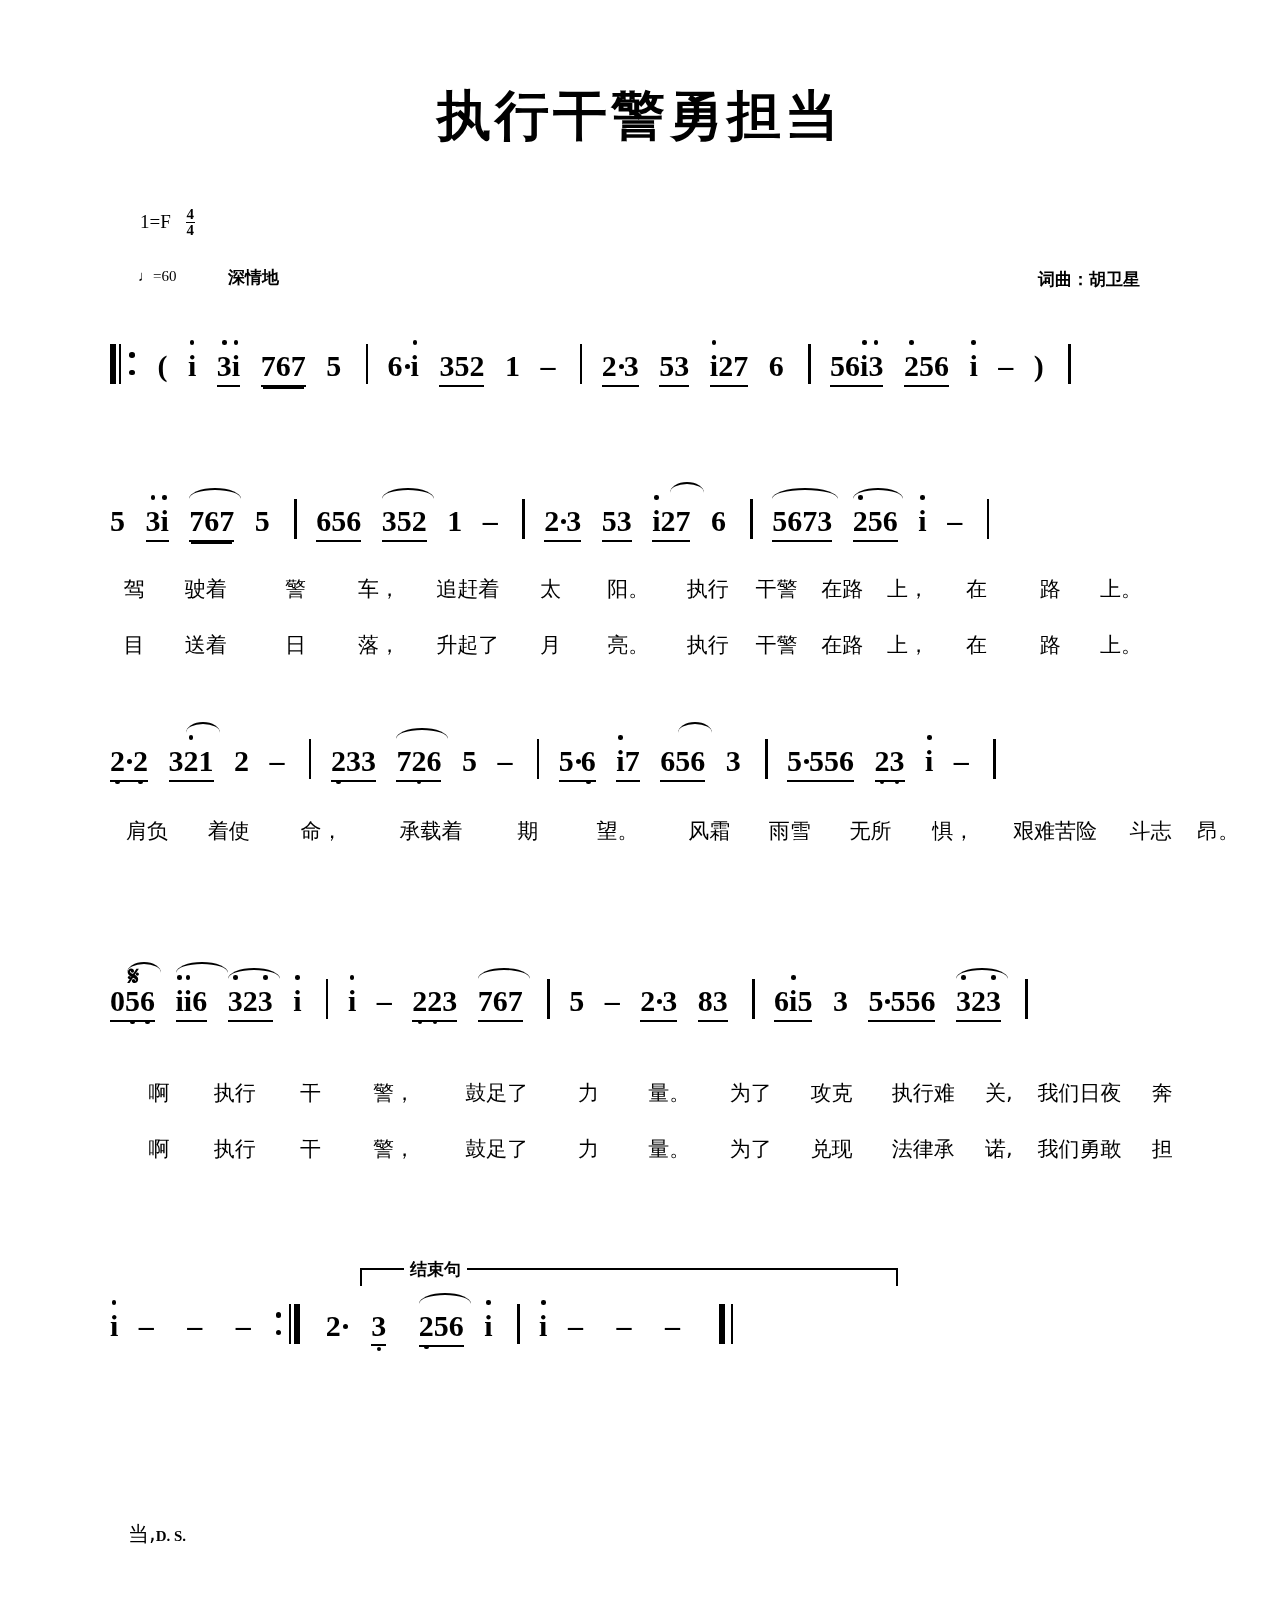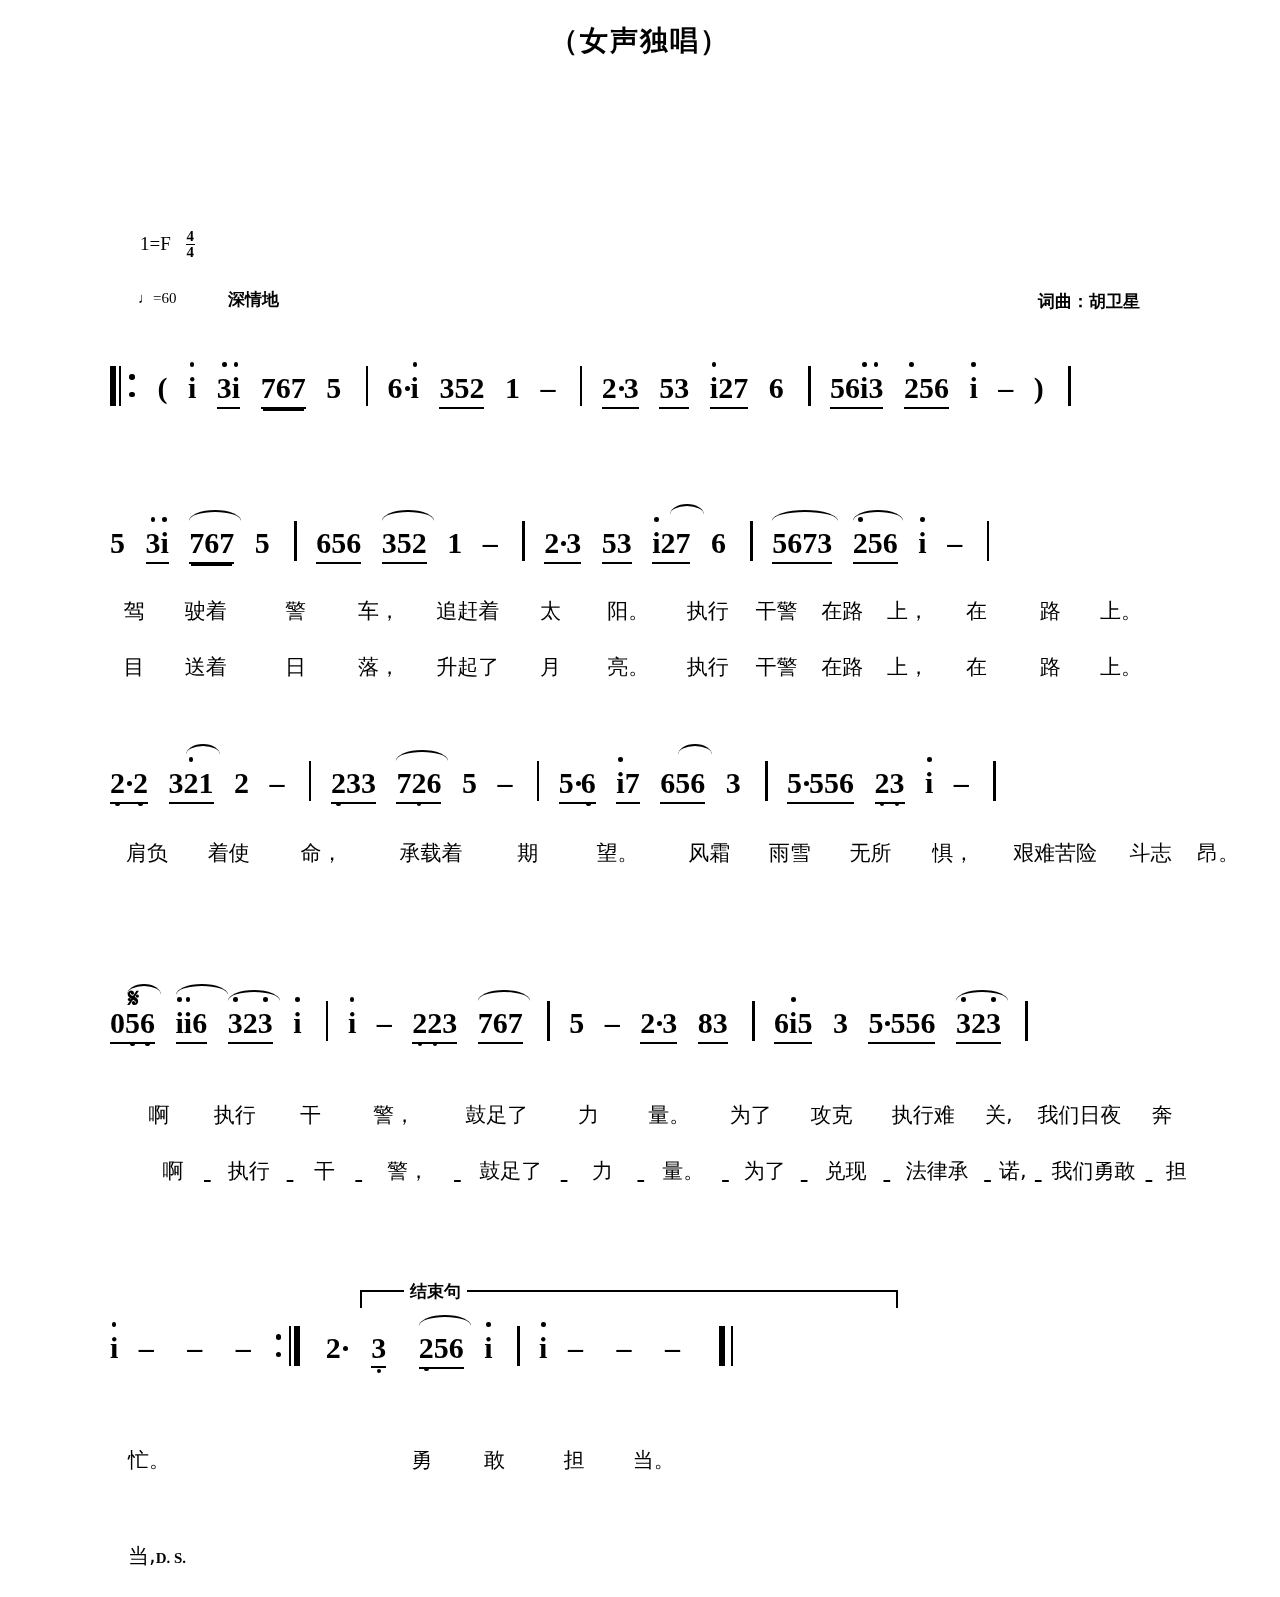--- a/index.html
+++ b/index.html
@@ -245,21 +245,21 @@
     font-family: "DejaVu Sans", sans-serif;
     font-size: 21px;
   }
   .ds small { font-family: "Liberation Serif", serif; font-size: 15px; font-weight: bold; }
 </style>
 </head>
 <body>
 
 <div class="sheet">
 
-  <div class="subtitle">（女声独唱）</div>
+  <h1 class="title">执行干警勇担当</h1>
 
   <div class="meta-key">
     <span>1=F</span>
     <span class="frac">
       <span class="num">4</span>
       <span class="den">4</span>
     </span>
   </div>
   <div class="meta-tempo">♩=60</div>
   <div class="meta-expr">深情地</div>
@@ -433,21 +433,21 @@
       <span class="lyr-cell" style="width:100px">鼓足了</span>
       <span class="lyr-cell" style="width:70px">力</span>
       <span class="lyr-cell" style="width:78px">量。</span>
       <span class="lyr-cell" style="width:72px">为了</span>
       <span class="lyr-cell" style="width:76px">攻克</span>
       <span class="lyr-cell" style="width:94px">执行难</span>
       <span class="lyr-cell" style="width:44px">关,</span>
       <span class="lyr-cell" style="width:104px">我们日夜</span>
       <span class="lyr-cell" style="width:48px">奔</span>
     </div>
-    <div class="lyrics" style="left:142px; top:160px;text-decoration:underline;">
+    <div class="lyrics" style="left:128px; top:160px;">
       <span class="lyr-cell" style="width:62px">啊</span>
       <span class="lyr-cell" style="width:76px">执行</span>
       <span class="lyr-cell" style="width:62px">干</span>
       <span class="lyr-cell" style="width:92px">警，</span>
       <span class="lyr-cell" style="width:100px">鼓足了</span>
       <span class="lyr-cell" style="width:70px">力</span>
       <span class="lyr-cell" style="width:78px">量。</span>
       <span class="lyr-cell" style="width:72px">为了</span>
       <span class="lyr-cell" style="width:76px">兑现</span>
       <span class="lyr-cell" style="width:94px">法律承</span>
@@ -478,26 +478,19 @@
         <span class="bar"></span>
         <span class="grp dot-up">i</span>
         <span class="dash" style="margin-right:26px">–</span>
         <span class="dash" style="margin-right:26px">–</span>
         <span class="dash" style="margin-right:26px">–</span>
         <span class="barthick"></span>
         <span class="bar" style="margin-left:-6px"></span>
       </div>
     </div>
 
-    <div class="lyrics" style="left:128px; top:156px;">
-      <span class="lyr-cell" style="width:254px; text-align:left">忙。</span>
-      <span class="lyr-cell" style="width:66px">勇</span>
-      <span class="lyr-cell" style="width:66px">敢</span>
-      <span class="lyr-cell" style="width:80px">担</span>
-      <span class="lyr-cell" style="width:66px">当。</span>
-    </div>
   </div>
 
   <div class="ds" style="left:128px; top:1520px;">
     <span>当,</span><small>D. S.</small>
   </div>
 
 </div>
 
 </body></html>

